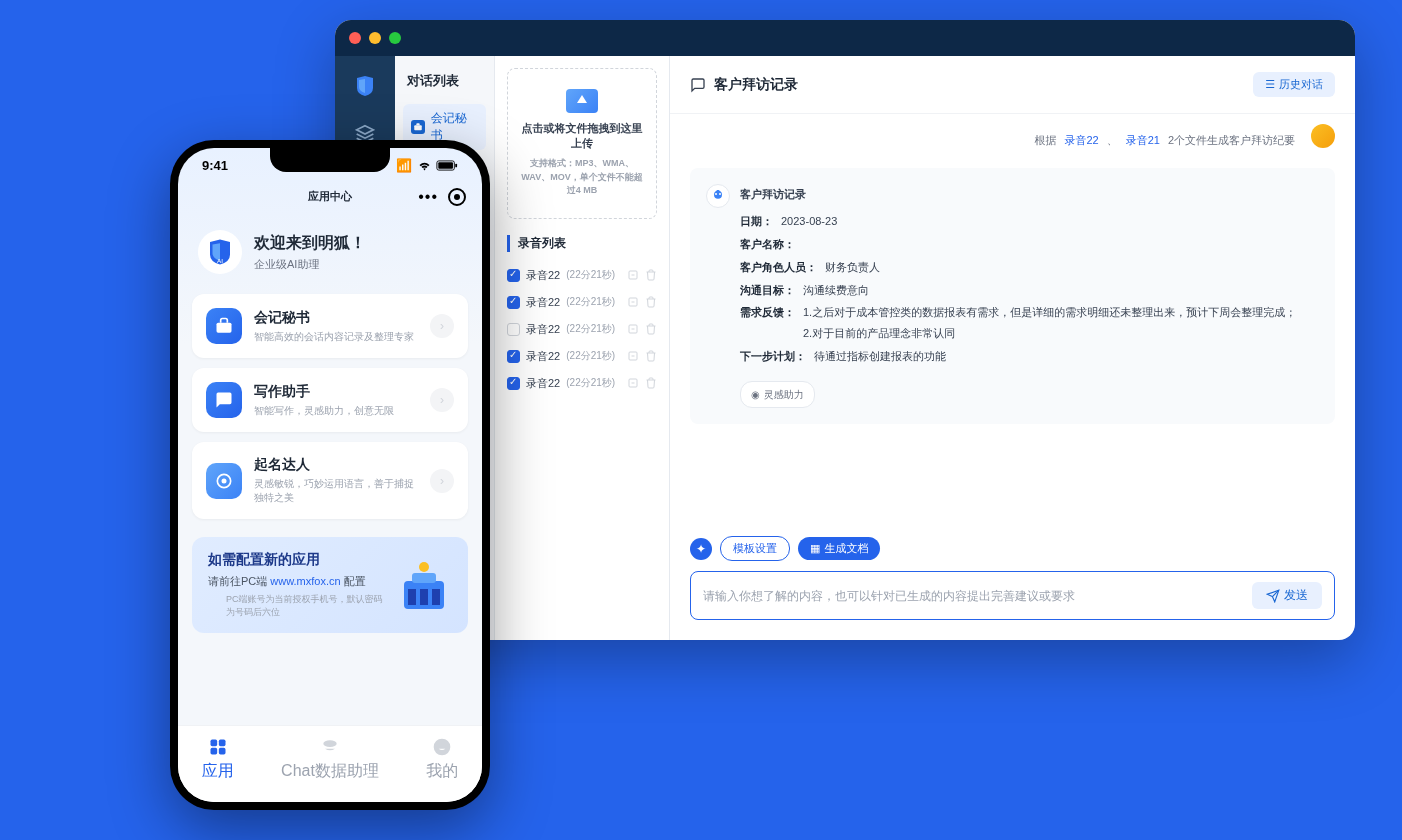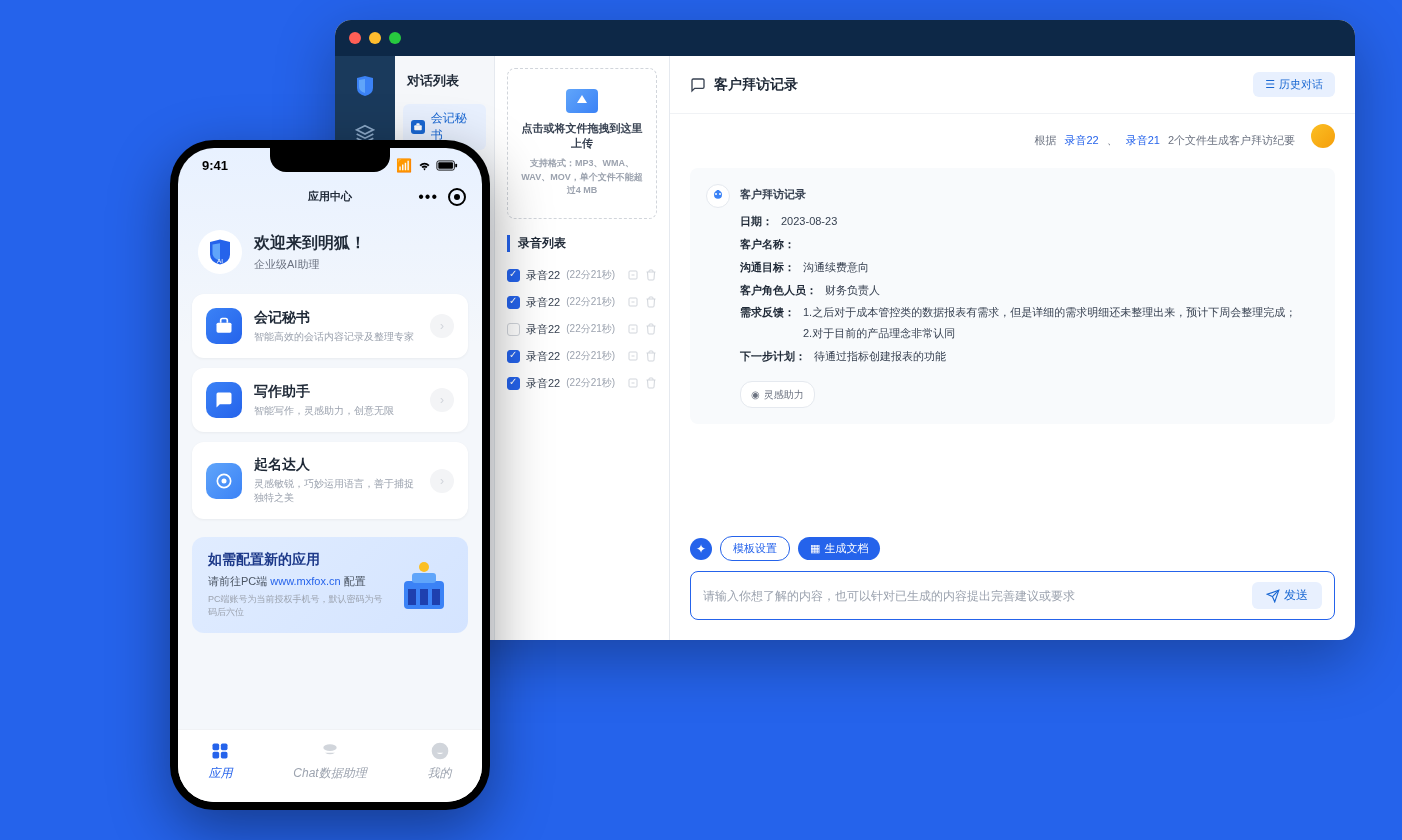--- a/index.html
+++ b/index.html
@@ -96,27 +96,27 @@
 .app-info { flex: 1; }
 .app-info h3 { font-size: 14px; font-weight: 600; color: #1f2937; margin-bottom: 3px; }
 .app-info p { font-size: 10px; color: #9ca3af; }
 .chevron { color: #d1d5db; width: 24px; height: 24px; background: #f3f4f6; border-radius: 50%; display: flex; align-items: center; justify-content: center; font-size: 12px; }
 
 .config-banner { margin: 8px 14px 0; background: linear-gradient(135deg, #e0ecff, #d4e4ff); border-radius: 12px; padding: 14px 16px; display: flex; align-items: center; gap: 12px; }
 .banner-text { flex: 1; }
 .banner-text h3 { font-size: 14px; font-weight: 600; color: #1e3a8a; margin-bottom: 5px; }
 .banner-text p { font-size: 11px; color: #4b5563; }
 .banner-text a { color: #2563eb; }
-.banner-text .hint { font-size: 9px; color: #9ca3af; margin-top: 4px; }
+.banner-text .hint { font-size: 9px; color: #9ca3af; margin-top: 4px; margin-left: 18px; }
 .banner-img { width: 56px; height: 56px; position: relative; }
 
 .tab-bar { margin-top: auto; display: flex; justify-content: space-around; padding: 10px 0 20px; background: #fff; border-top: 1px solid #f0f2f5; }
 .tab-item { display: flex; flex-direction: column; align-items: center; gap: 3px; cursor: pointer; }
 .tab-icon { width: 22px; height: 22px; display: flex; align-items: center; justify-content: center; }
-.tab-label { font-size: 12px; color: #9ca3af; font-style: italic; }
+.tab-label { font-size: 16px; color: #9ca3af; }
 .tab-item.active .tab-label { color: #2563eb; }
 .tab-item.active .tab-icon { color: #2563eb; }
 
 svg { display: block; }
 </style>
 </head>
 <body>
 
 <div class="desktop-window">
   <div class="window-titlebar">
@@ -300,26 +300,26 @@
             <div id="record-rows">
                 <div class="row">
                   <span class="label">日期：</span>
                   <span style="white-space:pre-wrap">2023-08-23</span>
                 </div>
                 <div class="row">
                   <span class="label">客户名称：</span>
                   <span style="white-space:pre-wrap"></span>
                 </div>
                 <div class="row">
+                  <span class="label">客户角色人员：</span>
+                  <span style="white-space:pre-wrap">财务负责人</span>
+                </div>
+                <div class="row">
                   <span class="label">沟通目标：</span>
                   <span style="white-space:pre-wrap">沟通续费意向</span>
-                </div>
-                <div class="row">
-                  <span class="label">客户角色人员：</span>
-                  <span style="white-space:pre-wrap">财务负责人</span>
                 </div>
                 <div class="row">
                   <span class="label">需求反馈：</span>
                   <span style="white-space:pre-wrap">1.之后对于成本管控类的数据报表有需求，但是详细的需求明细还未整理出来，预计下周会整理完成；
 2.对于目前的产品理念非常认同</span>
                 </div>
                 <div class="row">
                   <span class="label">下一步计划：</span>
                   <span style="white-space:pre-wrap">待通过指标创建报表的功能</span>
                 </div>

